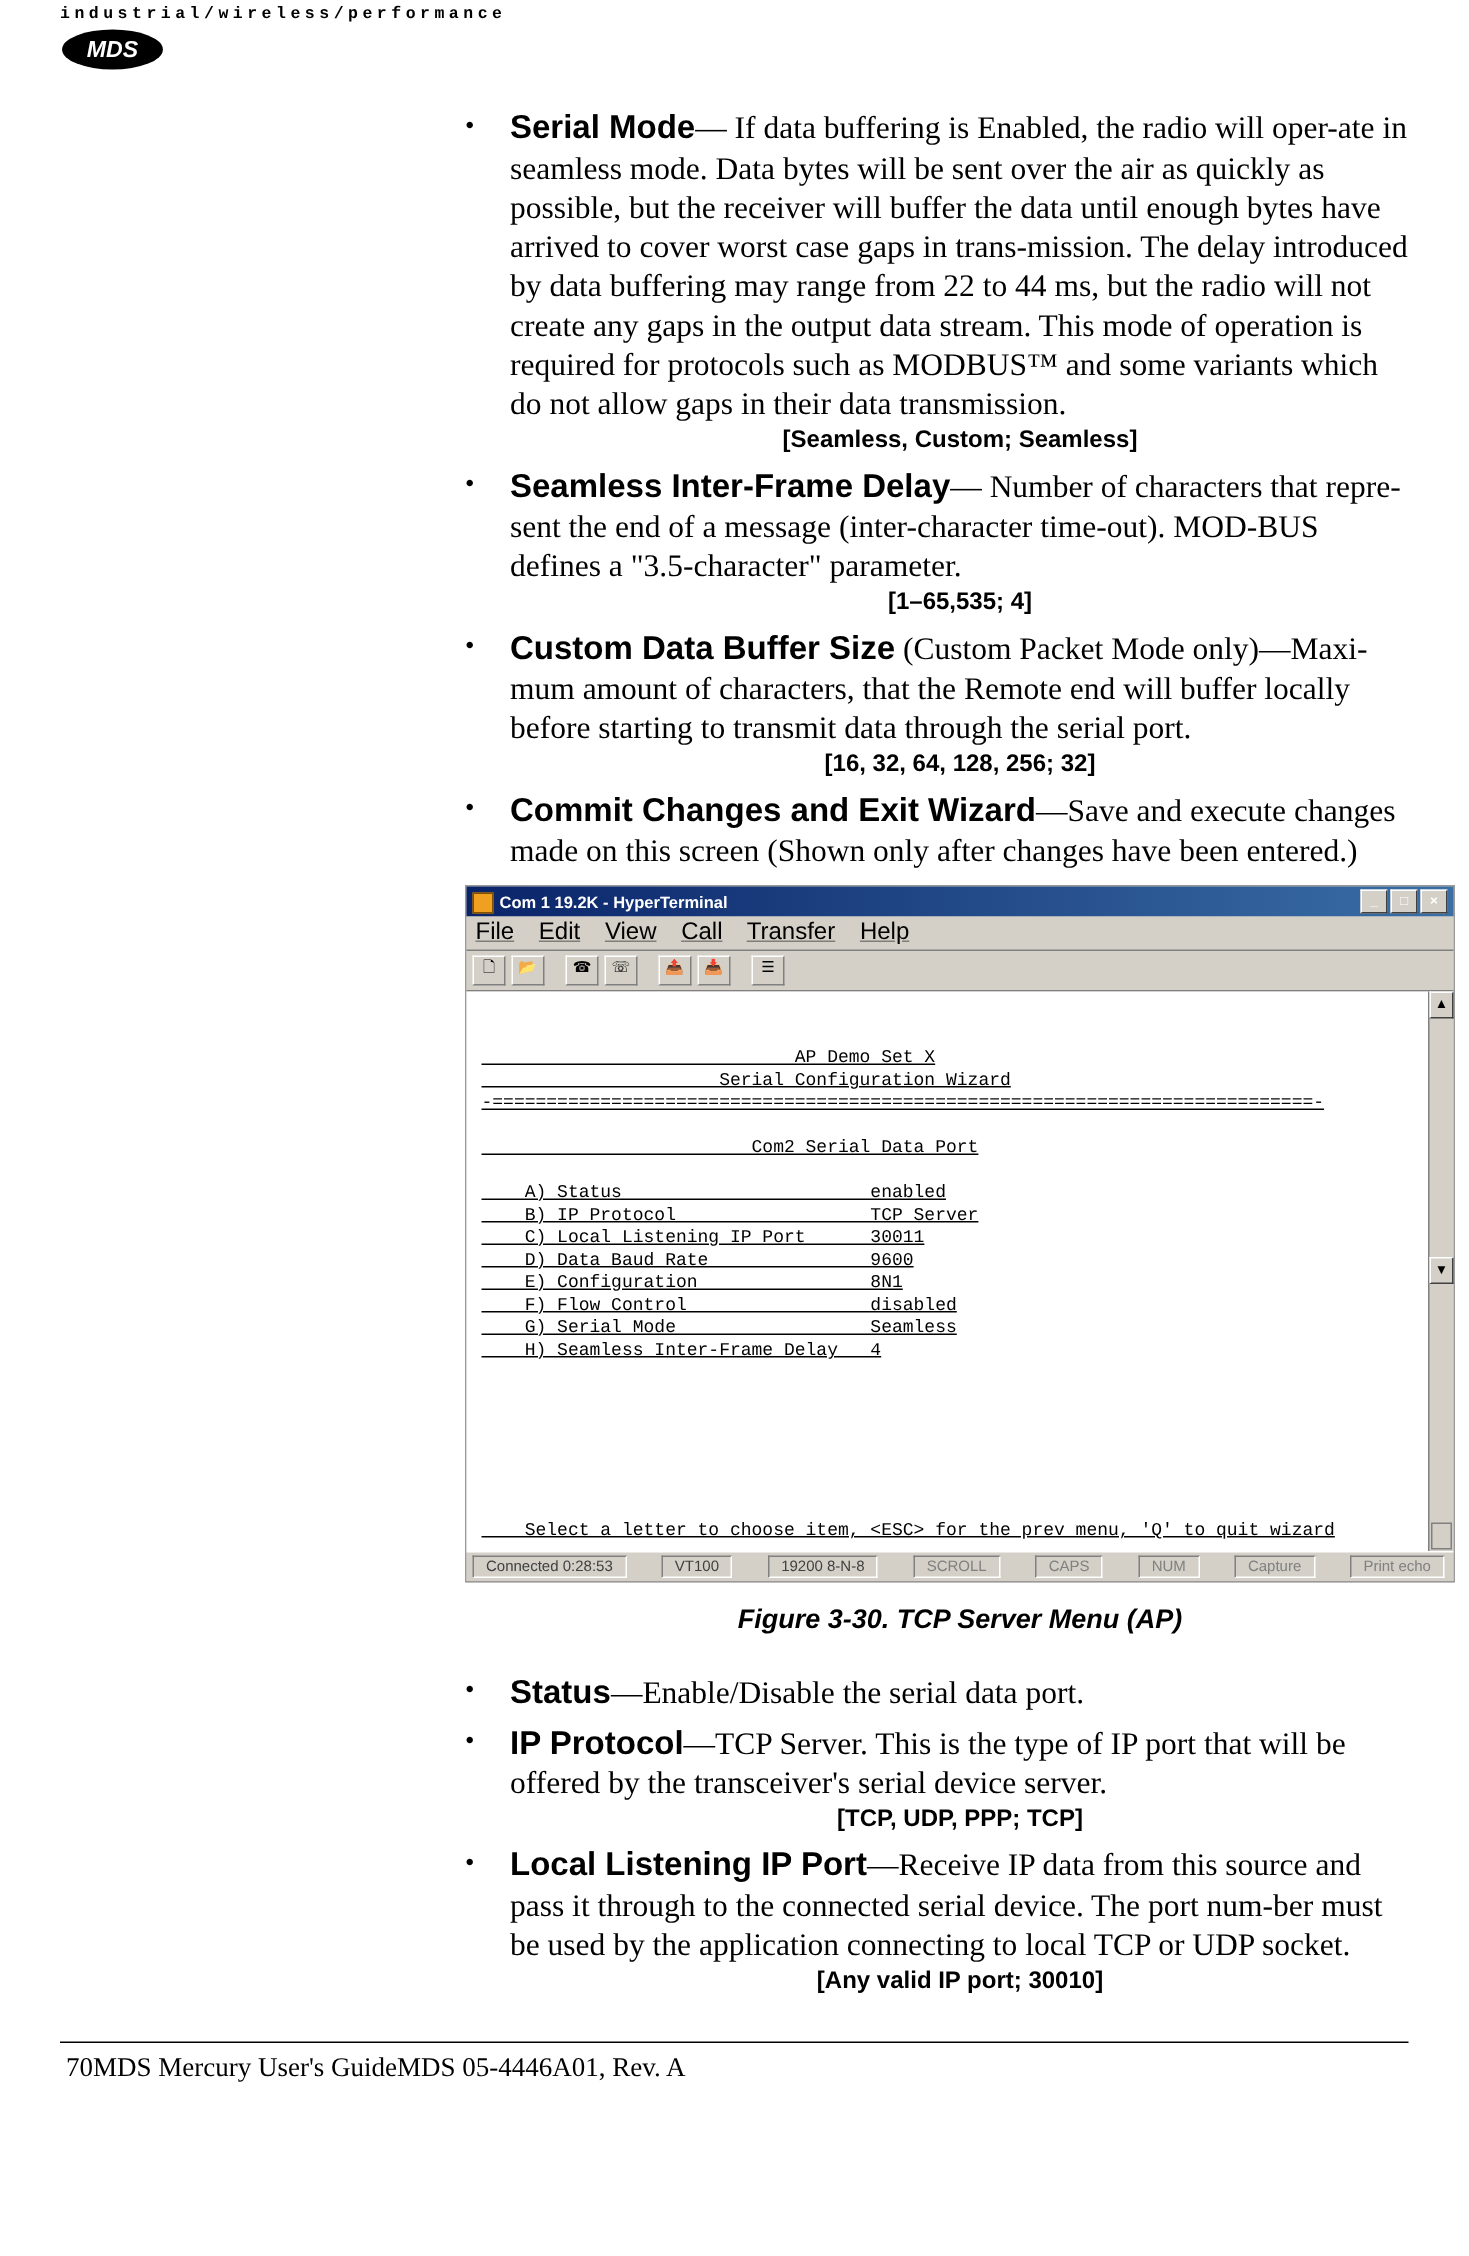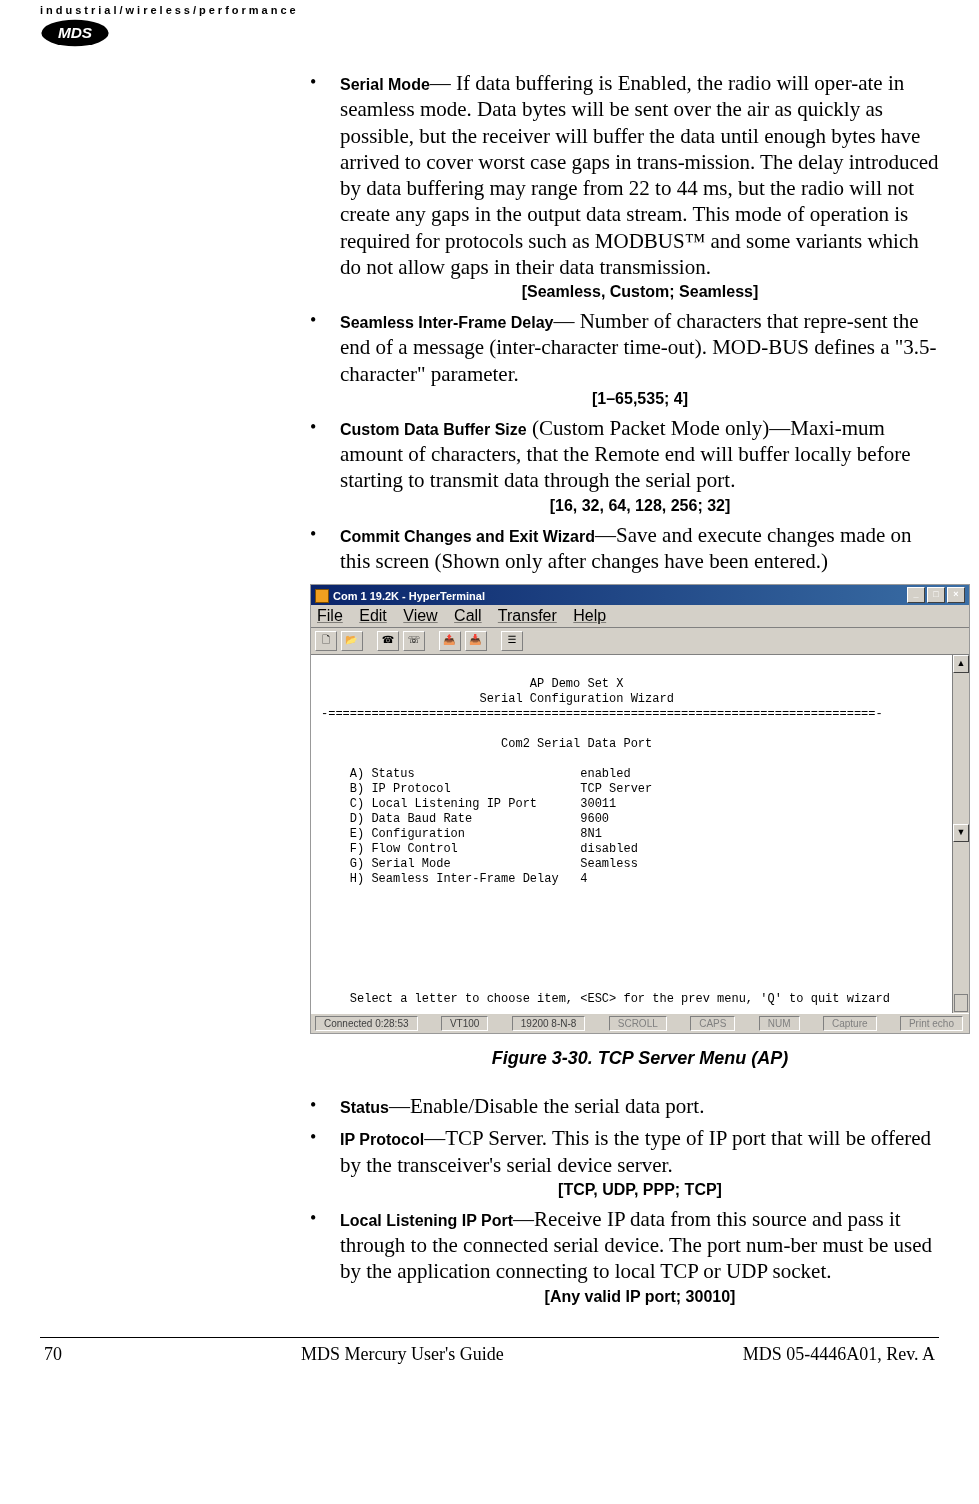--- a/index.html
+++ b/index.html
@@ -9,21 +9,21 @@
     background: #fff;
     width: 979px;
     color: #000;
   }
   .page {
     width: 979px;
     padding: 0 40px 0 40px;
     box-sizing: border-box;
   }
   .tagline {
-    font-family: Liberation Sans, sans-serif;
+    font-family: Liberation Mono, monospace;
     font-weight: bold;
     font-size: 11px;
     letter-spacing: 3px;
     margin: 4px 0 2px 0;
   }
   .logo {
     width: 70px;
     height: 30px;
     margin-bottom: 18px;
   }
@@ -42,21 +42,21 @@
     flex-shrink: 0;
     font-size: 18px;
     line-height: 1.4;
   }
   .bullet-body {
     flex: 1;
   }
   .term {
     font-family: Arial, Helvetica, sans-serif;
     font-weight: bold;
-    font-size: 16px;
+    font-size: 22px;
   }
   .opts {
     font-family: Arial, Helvetica, sans-serif;
     font-weight: bold;
     font-size: 16px;
     display: block;
     margin-top: 2px;
     text-align: center;
   }
   .figure-wrap {
@@ -109,24 +109,25 @@
     background: #d4d0c8;
     font-size: 10px; text-align: center; line-height: 16px;
   }
   .ht-sep { width: 6px; }
   .ht-term-wrap { display: flex; }
   .ht-term {
     background: #fff;
     font-family: "Courier New", monospace;
     font-size: 12px;
     white-space: pre;
-    padding: 7px 10px 6px 10px;
+    padding: 22px 10px 6px 10px;
     flex: 1;
     min-height: 300px;
     line-height: 1.25;
+    text-decoration: underline;
   }
   .ht-scroll {
     width: 16px;
     background: #d4d0c8;
     border-left: 1px solid #808080;
     display: flex; flex-direction: column; justify-content: space-between;
   }
   .ht-scroll .arrow {
     height: 16px; border: 1px solid #fff;
     border-right-color:#404040; border-bottom-color:#404040;
@@ -158,21 +159,21 @@
     font-size: 18px;
     margin: 14px 0 24px 0;
     font-style: italic;
   }
   .footer-rule {
     border-top: 1px solid #000;
     margin: 30px 0 6px 0;
   }
   .footer {
     display: flex;
-    justify-content: space-between;
+    justify-content: flex-start;
     font-size: 18px;
     padding: 0 4px 20px 4px;
   }
 </style>
 </head>
 <body>
 
 <div class="page">
   <div class="tagline">industrial/wireless/performance</div>
   <svg class="logo" viewBox="0 0 100 42">

